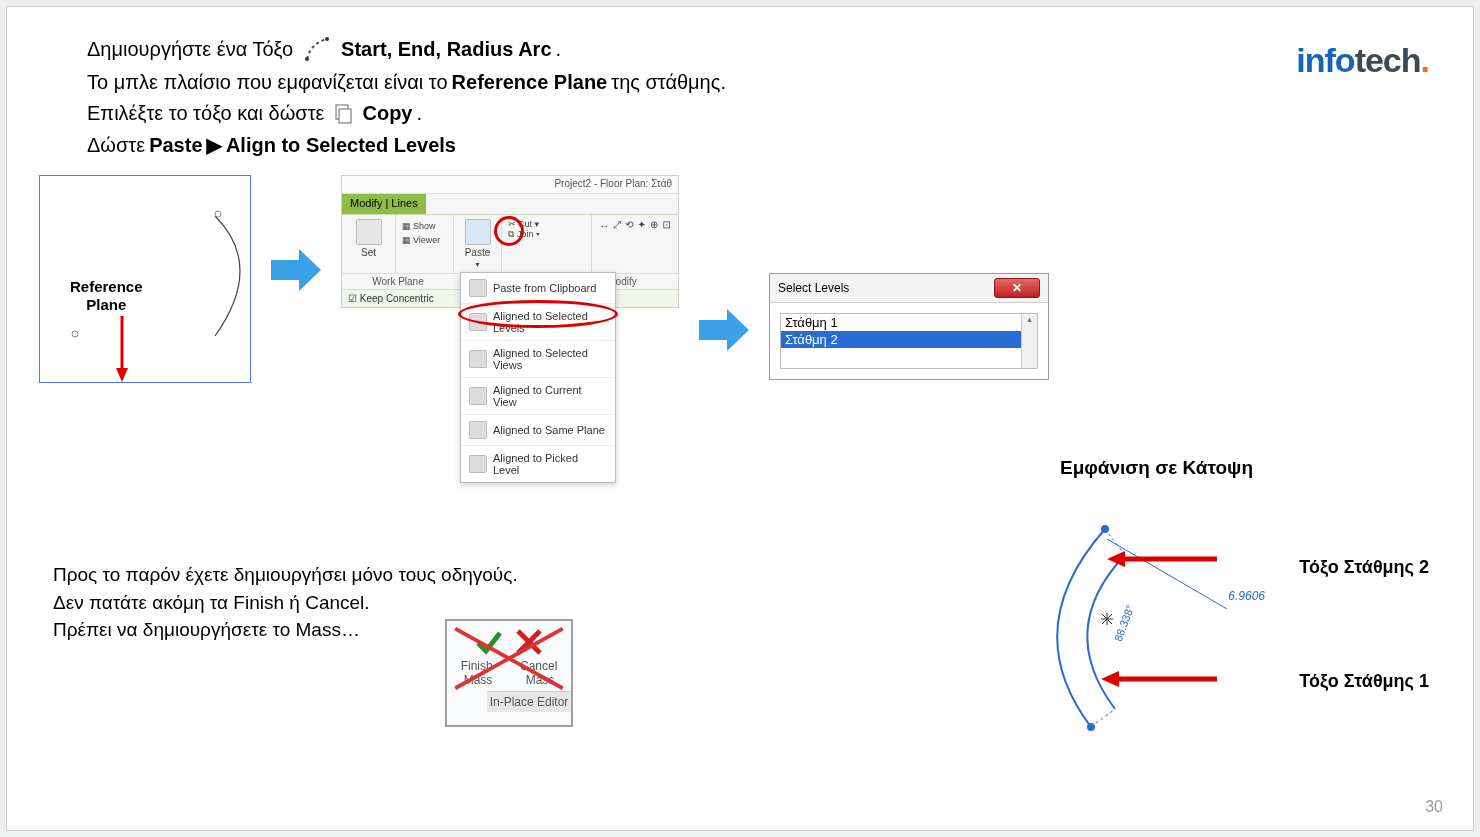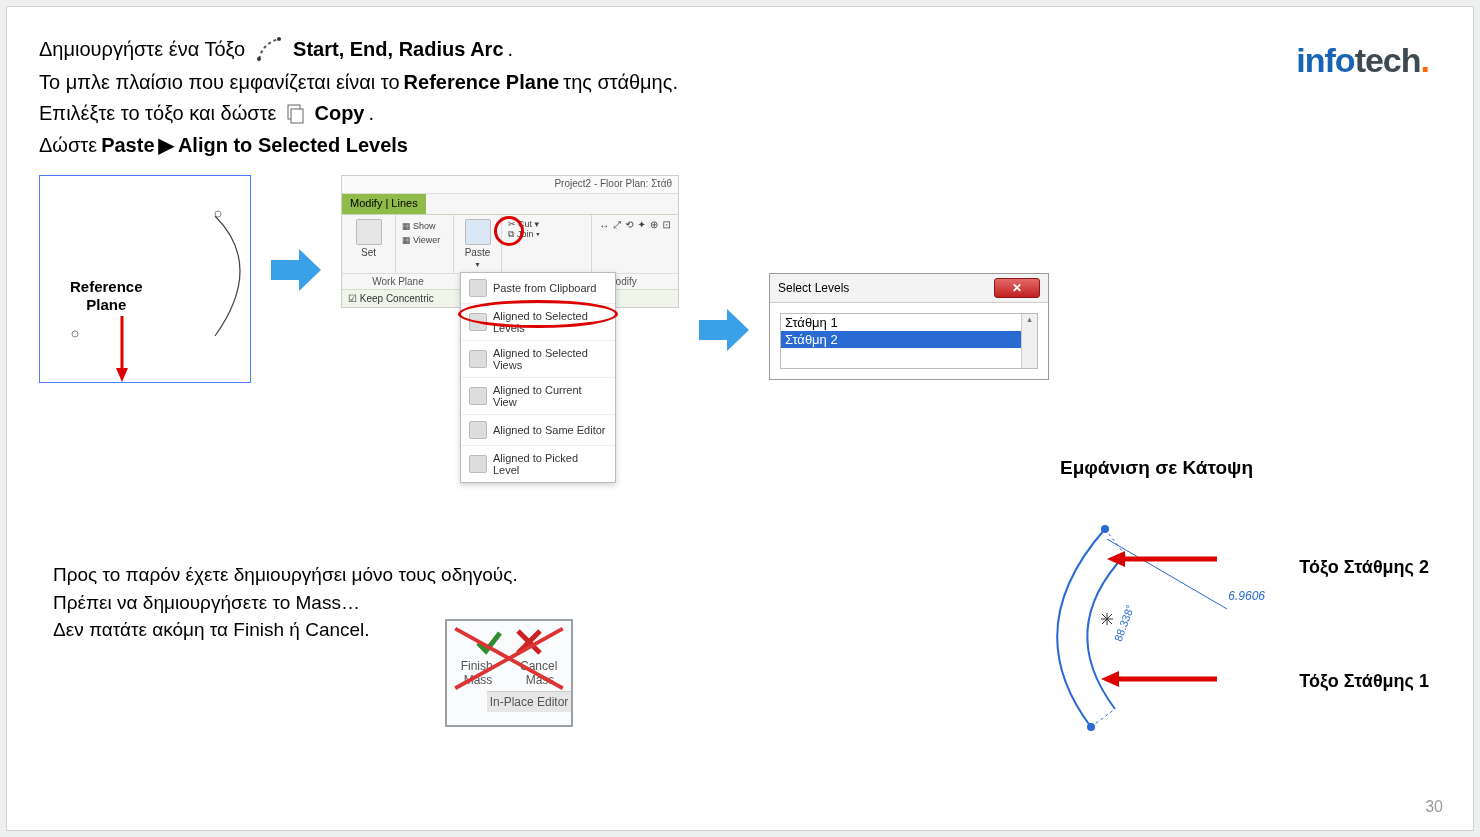--- a/index.html
+++ b/index.html
@@ -20,21 +20,21 @@
   .logo {
     position: absolute;
     top: 34px; right: 44px;
     font-size: 34px;
     font-weight: 800;
     letter-spacing: -1px;
   }
   .logo .blue { color: #1763b5; }
   .logo .dark { color: #3e4a52; }
   .logo .dot  { color: #ff6a00; }
-  .txt-line { font-size: 20px; color: #000; margin-bottom: 8px; display:flex; align-items:center; flex-wrap:wrap; gap:4px;}
+  .txt-line { font-size: 20px; color: #000; margin-bottom: 8px; display:flex; align-items:center; flex-wrap:wrap; gap:4px;margin-left:48px;}
   .bold { font-weight: 700; }
   .arc-icon { display:inline-block; width:28px; height:28px; margin:0 6px; }
   .copy-icon { display:inline-block; width:22px; height:22px; margin:0 4px; }
   .row-figures {
     display:flex; align-items:flex-start; gap:20px; margin-top:18px;
   }
   
   .fig-refplane {
     width: 212px; height: 208px;
     border: 1px solid #4a7cff;
@@ -303,21 +303,21 @@
         <div class="mi">
             <span class="mic"></span>
             <span>Aligned to Selected Views</span>
           </div>
         <div class="mi">
             <span class="mic"></span>
             <span>Aligned to Current View</span>
           </div>
         <div class="mi">
             <span class="mic"></span>
-            <span>Aligned to Same Editor</span>
+            <span>Aligned to Same Plane</span>
           </div>
         <div class="mi">
             <span class="mic"></span>
             <span>Aligned to Picked Level</span>
           </div>
       </div>
     </div>
 
     <div class="big-arrow" style="margin-top:130px;">
       <svg viewBox="0 0 50 50">
@@ -334,22 +334,22 @@
         <div class="li">Στάθμη 1</div>
         <div class="li sel">Στάθμη 2</div>
         <div class="dlg-scroll"></div>
       </div>
     </div>
 
   </div>
 
   <div class="para">
     <div>Προς το παρόν έχετε δημιουργήσει μόνο τους οδηγούς.</div>
+    <div>Δεν πατάτε ακόμη τα Finish ή Cancel.</div>
     <div>Πρέπει να δημιουργήσετε το Mass…</div>
-    <div>Δεν πατάτε ακόμη τα Finish ή Cancel.</div>
   </div>
 
   <div class="fig-finish">
     <div class="row1">
       <svg width="30" height="30">
           <polyline points="4,16 12,24 26,6" stroke="#2e8b2e" stroke-width="5" fill="none"></polyline>
         </svg>
       <svg width="30" height="30">
           <line x1="4" y1="4" x2="26" y2="26" stroke="#c22" stroke-width="5"></line>
           <line x1="26" y1="4" x2="4" y2="26" stroke="#c22" stroke-width="5"></line>

